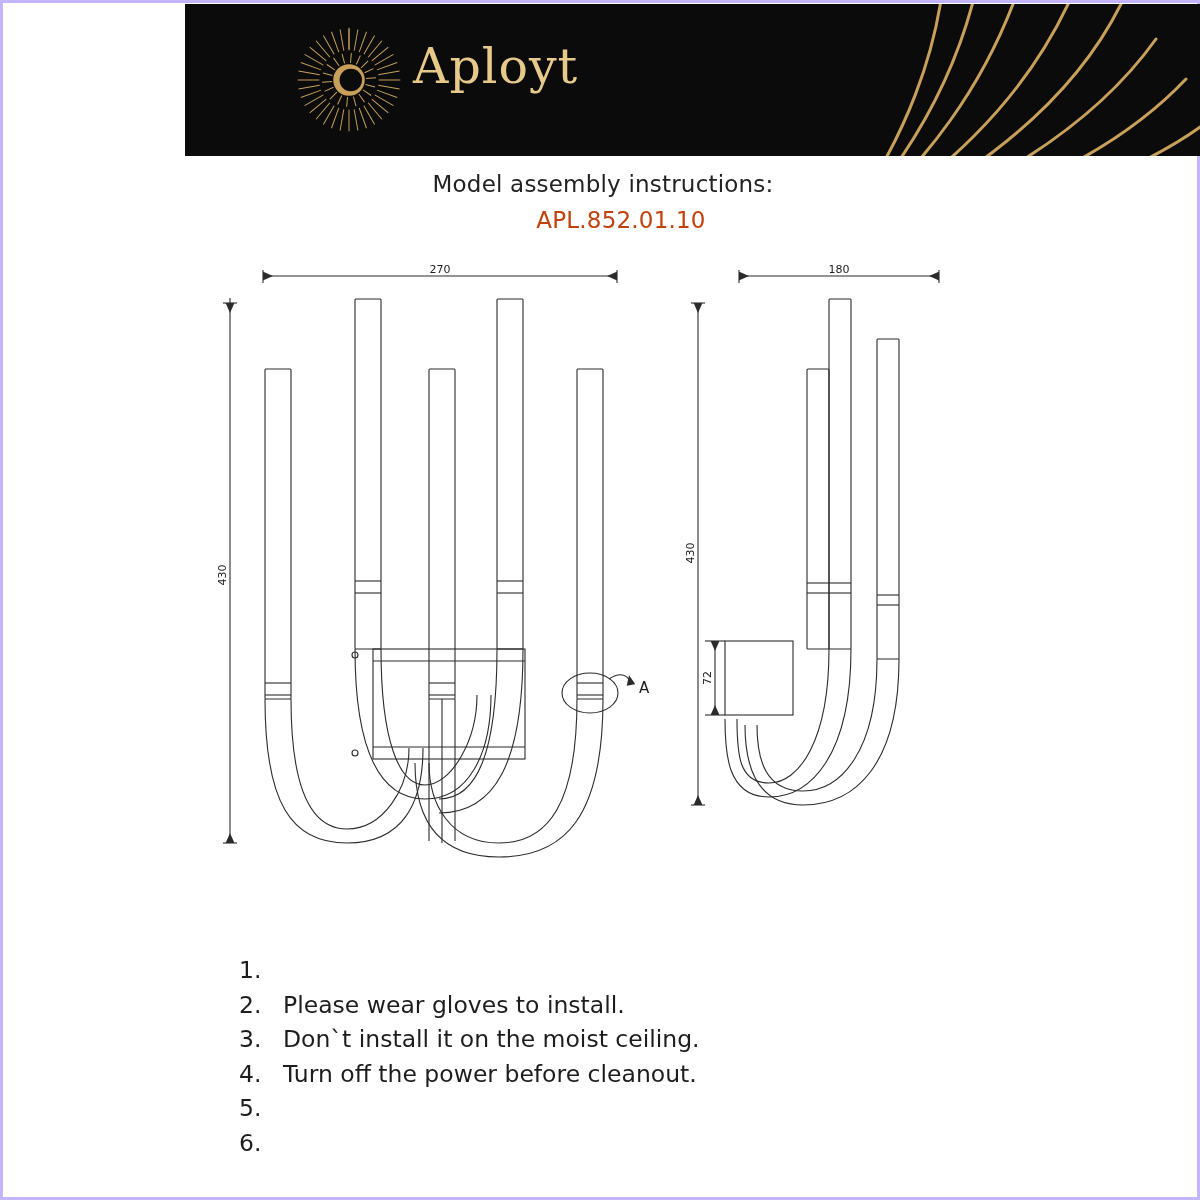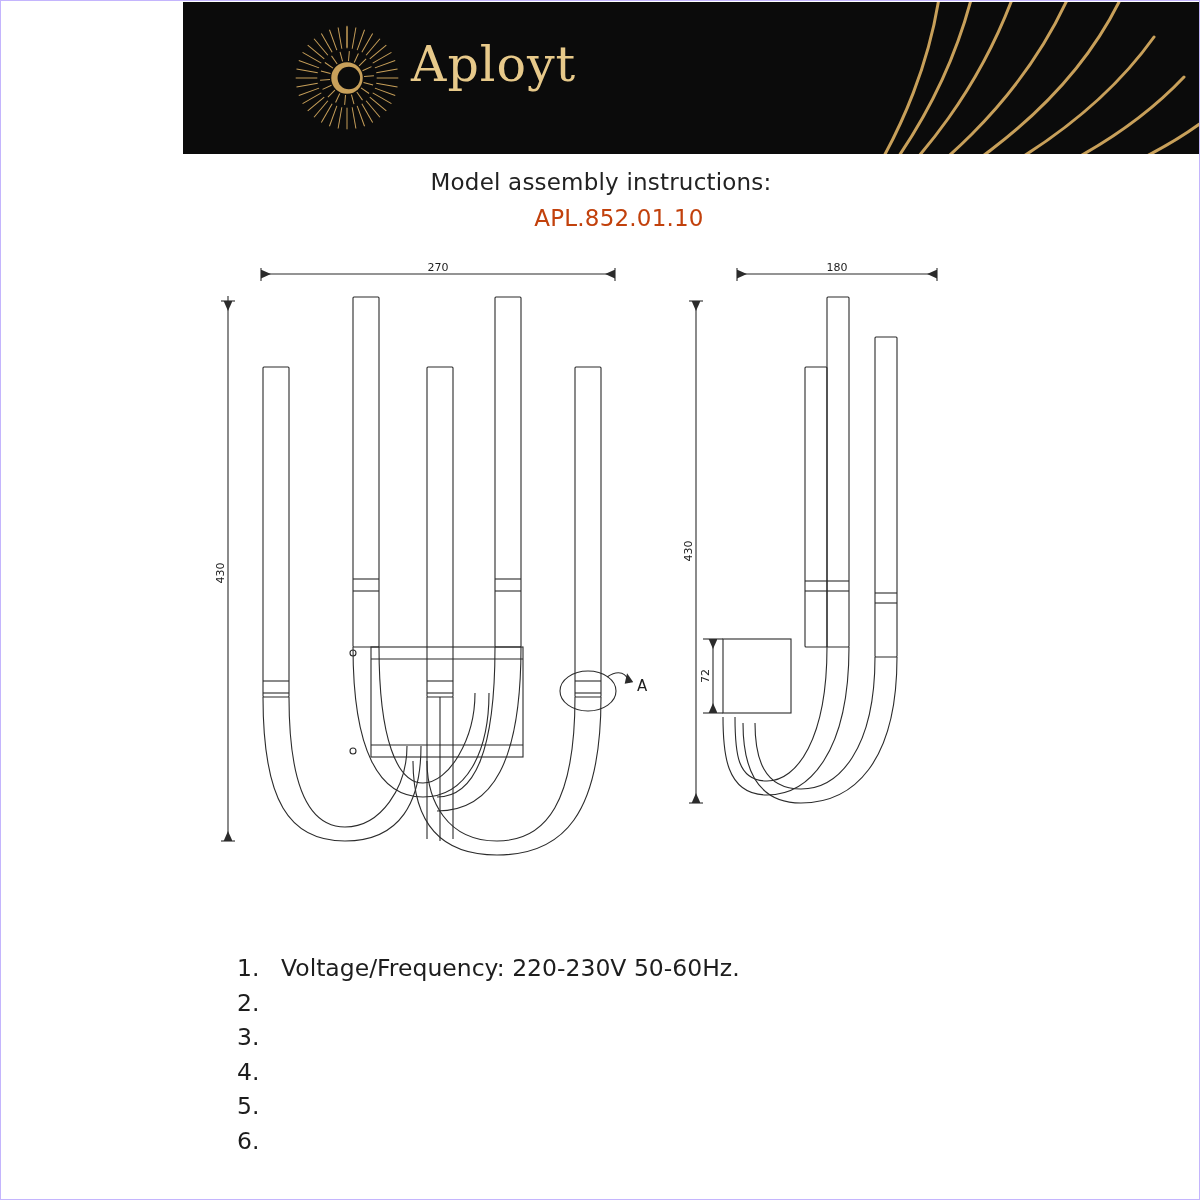--- a/index.html
+++ b/index.html
@@ -14,21 +14,21 @@
     color: #1a1a1a;
     position: relative;
     overflow: hidden;
   }
   .page {
     position: absolute;
     left: 0; top: 0;
     width: 1200px;
     height: 1200px;
     box-sizing: border-box;
-    border: 1px solid #c4b5fd;
+    border: 3px solid #c4b5fd;
   }
 
   
   .banner {
     position: absolute;
     left: 182px;
     top: 1px;
     width: 1016px;
     height: 152px;
     background: #0b0b0b;
@@ -317,30 +317,32 @@
         <text x="534" y="435" text-anchor="middle" transform="rotate(-90 534 435)">72</text>
       </g>
       <text x="462" y="450" font-family="DejaVu Sans, sans-serif" font-size="15" fill="#1d1d1d">A</text>
     </svg>
   </div>
 
   <div class="instructions">
     <ol>
       <li>
         <span class="num">1.</span>
-        <span>Voltage/Frequency: 220-230V 50-60Hz.</span>
       </li>
       <li>
         <span class="num">2.</span>
+        <span>Please wear gloves to install.</span>
       </li>
       <li>
         <span class="num">3.</span>
+        <span>Don`t install it on the moist ceiling.</span>
       </li>
       <li>
         <span class="num">4.</span>
+        <span>Turn off the power before cleanout.</span>
       </li>
       <li>
         <span class="num">5.</span>
       </li>
       <li>
         <span class="num">6.</span>
       </li>
     </ol>
   </div>
 

